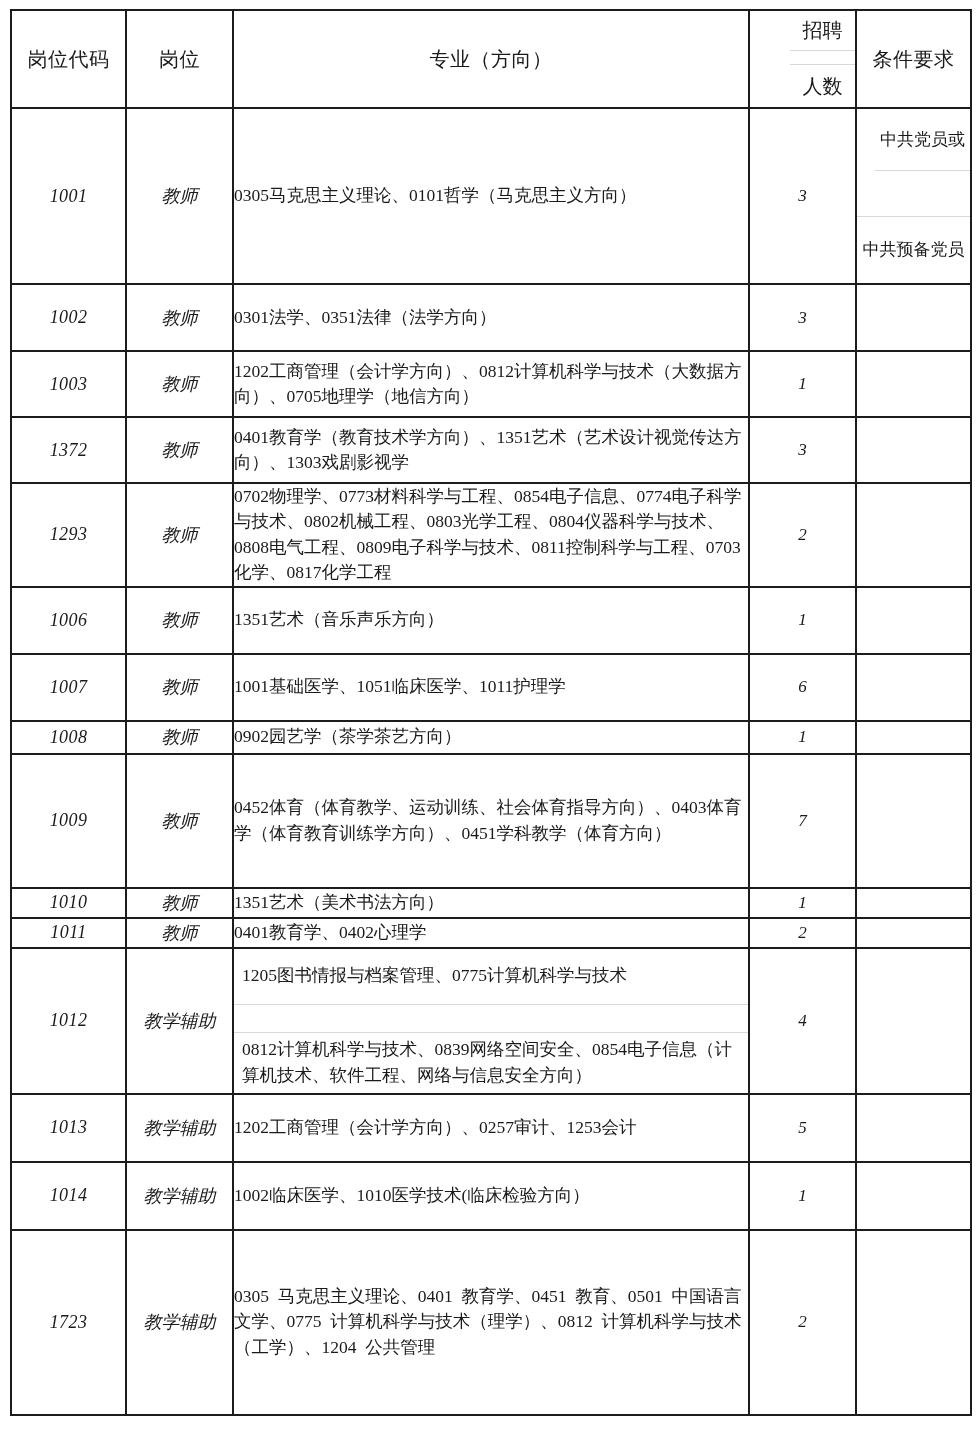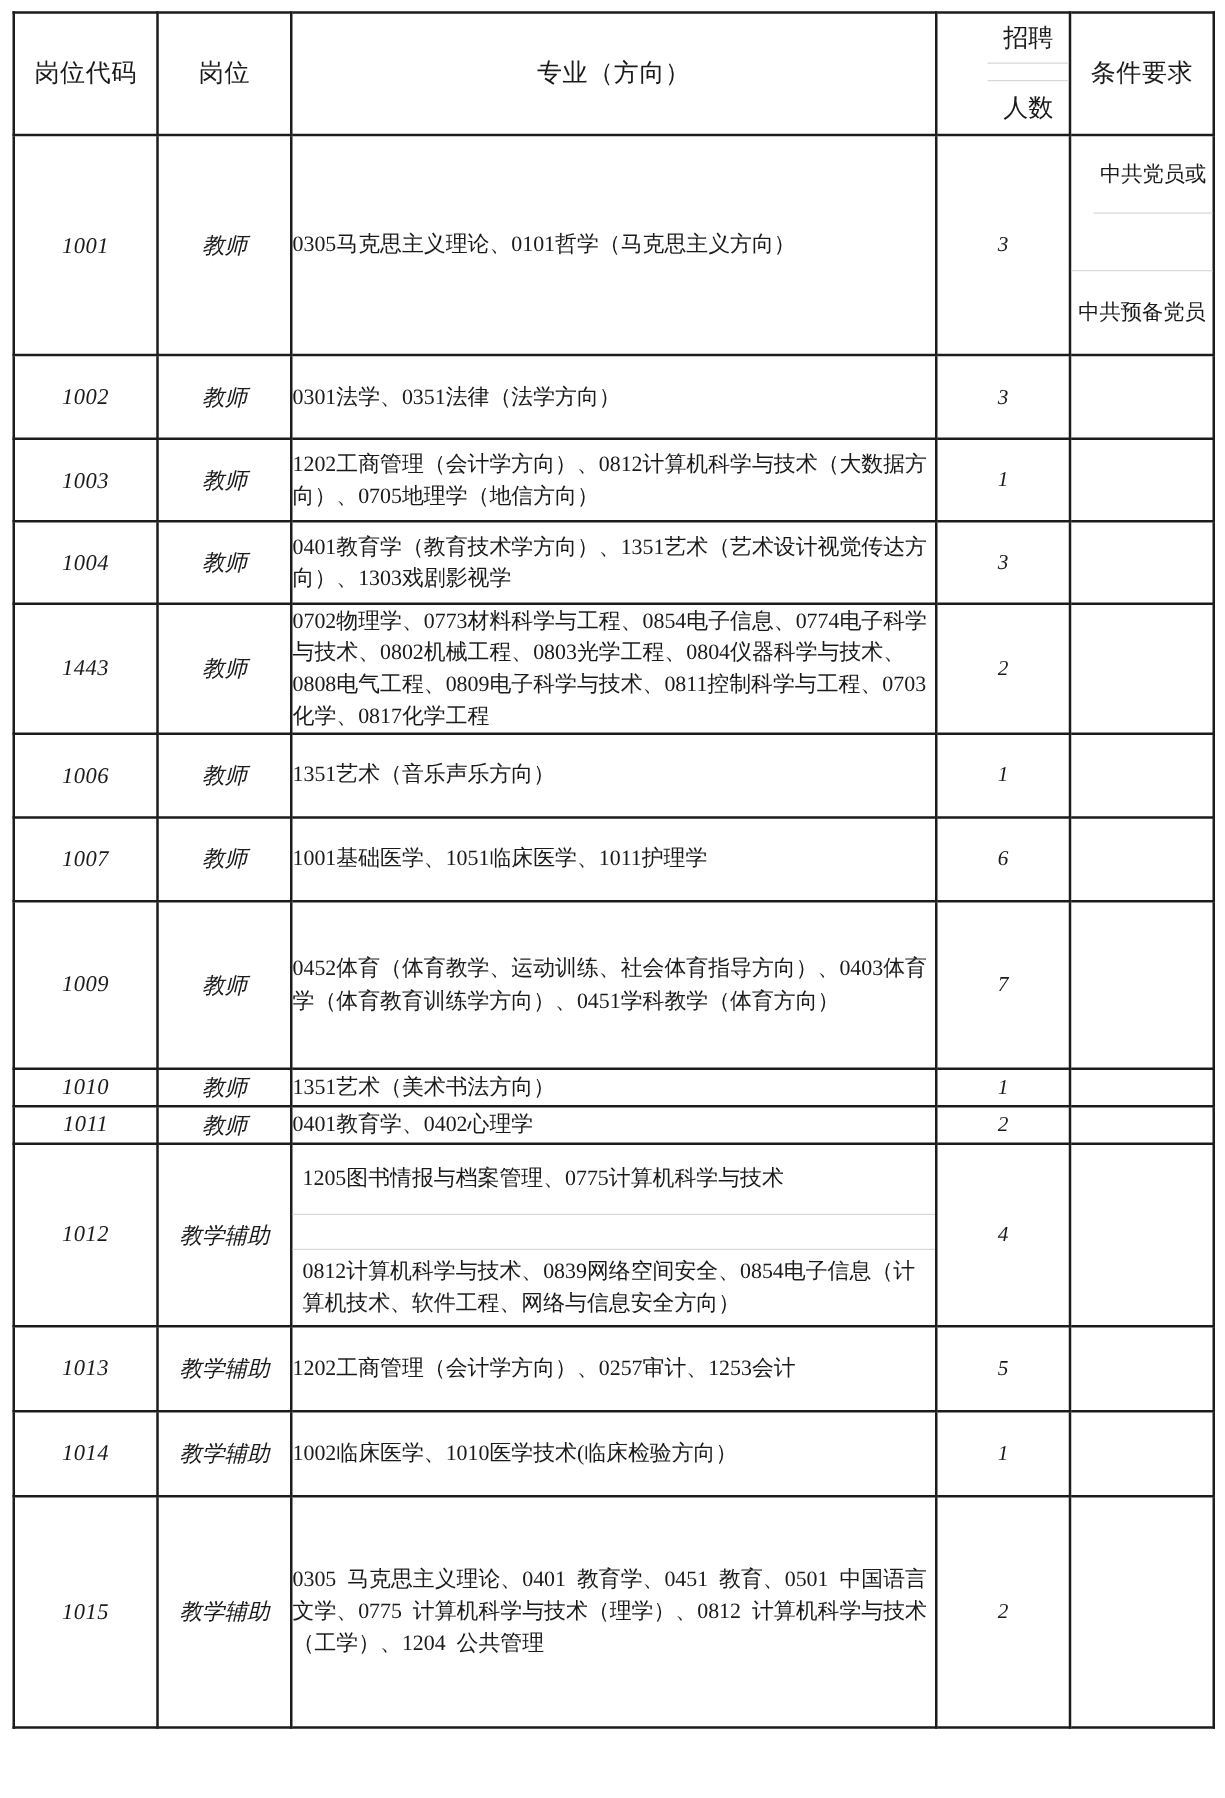--- a/index.html
+++ b/index.html
@@ -195,29 +195,29 @@
 
       <tr style="height:66px">
         <td class="c-code-cell">1003</td>
         <td class="c-post-cell">教师</td>
         <td class="c-major-cell">1202工商管理（会计学方向）、0812计算机科学与技术（大数据方向）、0705地理学（地信方向）</td>
         <td class="c-num-cell">1</td>
         <td class="c-req-cell"></td>
       </tr>
 
       <tr style="height:66px">
-        <td class="c-code-cell">1004</td>
+        <td class="c-code-cell">1372</td>
         <td class="c-post-cell">教师</td>
         <td class="c-major-cell">0401教育学（教育技术学方向）、1351艺术（艺术设计视觉传达方向）、1303戏剧影视学</td>
         <td class="c-num-cell">3</td>
         <td class="c-req-cell"></td>
       </tr>
 
       <tr style="height:103px">
-        <td class="c-code-cell">1443</td>
+        <td class="c-code-cell">1293</td>
         <td class="c-post-cell">教师</td>
         <td class="c-major-cell">0702物理学、0773材料科学与工程、0854电子信息、0774电子科学与技术、0802机械工程、0803光学工程、0804仪器科学与技术、0808电气工程、0809电子科学与技术、0811控制科学与工程、0703化学、0817化学工程</td>
         <td class="c-num-cell">2</td>
         <td class="c-req-cell"></td>
       </tr>
 
       <tr style="height:67px">
         <td class="c-code-cell">1006</td>
         <td class="c-post-cell">教师</td>
         <td class="c-major-cell">1351艺术（音乐声乐方向）</td>
@@ -226,20 +226,27 @@
       </tr>
 
       <tr style="height:67px">
         <td class="c-code-cell">1007</td>
         <td class="c-post-cell">教师</td>
         <td class="c-major-cell">1001基础医学、1051临床医学、1011护理学</td>
         <td class="c-num-cell">6</td>
         <td class="c-req-cell"></td>
       </tr>
 
+      <tr style="height:33px">
+        <td class="c-code-cell">1008</td>
+        <td class="c-post-cell">教师</td>
+        <td class="c-major-cell">0902园艺学（茶学茶艺方向）</td>
+        <td class="c-num-cell">1</td>
+        <td class="c-req-cell"></td>
+      </tr>
 
       <tr style="height:134px">
         <td class="c-code-cell">1009</td>
         <td class="c-post-cell">教师</td>
         <td class="c-major-cell">0452体育（体育教学、运动训练、社会体育指导方向）、0403体育学（体育教育训练学方向）、0451学科教学（体育方向）</td>
         <td class="c-num-cell">7</td>
         <td class="c-req-cell"></td>
       </tr>
 
       <tr style="height:30px">
@@ -282,21 +289,21 @@
 
       <tr style="height:68px">
         <td class="c-code-cell">1014</td>
         <td class="c-post-cell">教学辅助</td>
         <td class="c-major-cell">1002临床医学、1010医学技术(临床检验方向）</td>
         <td class="c-num-cell">1</td>
         <td class="c-req-cell"></td>
       </tr>
 
       <tr style="height:185px">
-        <td class="c-code-cell">1015</td>
+        <td class="c-code-cell">1723</td>
         <td class="c-post-cell">教学辅助</td>
         <td class="c-major-cell nowrapish">0305  马克思主义理论、0401  教育学、0451  教育、0501  中国语言文学、0775  计算机科学与技术（理学）、0812  计算机科学与技术（工学）、1204  公共管理</td>
         <td class="c-num-cell">2</td>
         <td class="c-req-cell"></td>
       </tr>
 
     </tbody>
   </table>
 
 </div>

